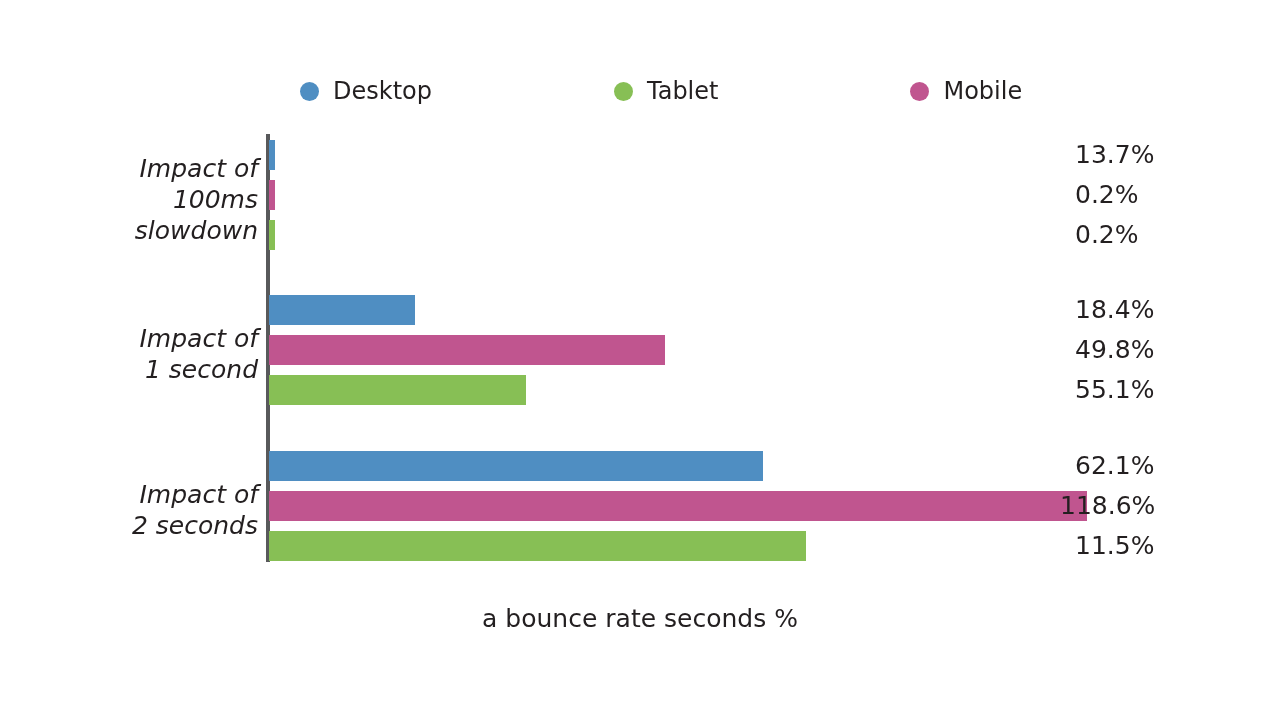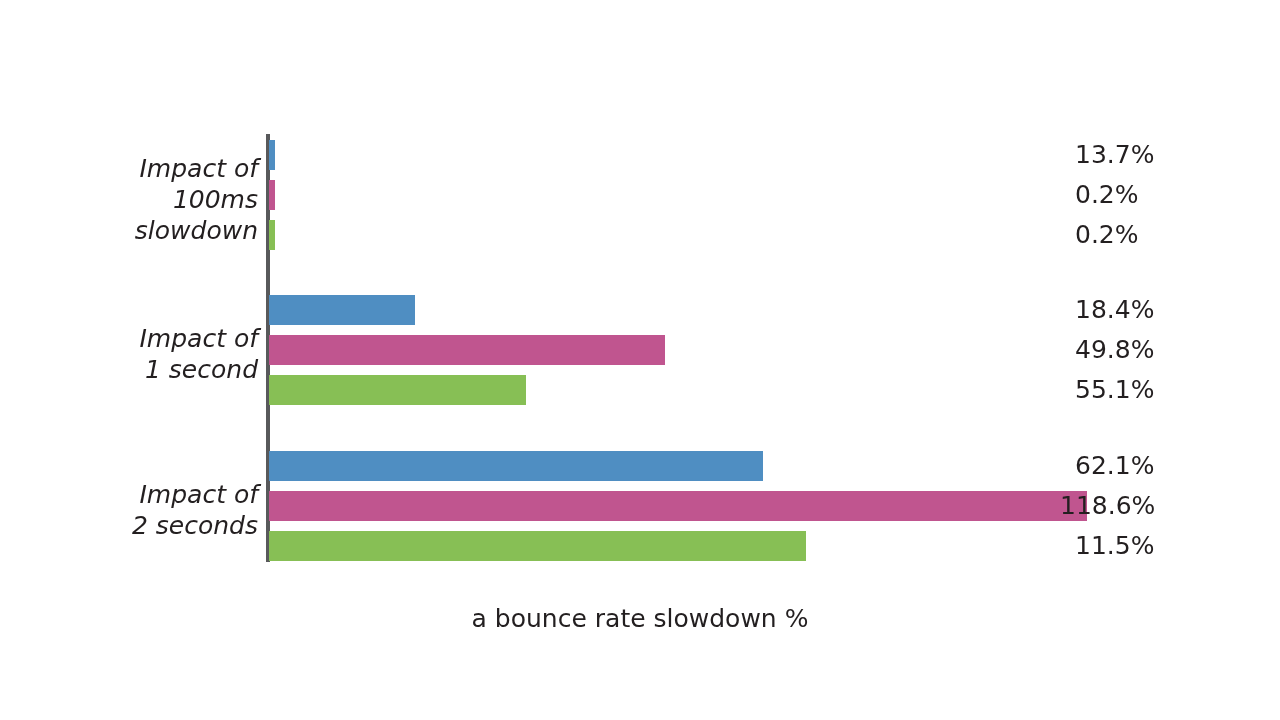--- a/index.html
+++ b/index.html
@@ -128,20 +128,34 @@
     text-align: center;
     font-size: 25px;
     color: #231f20;
   }
 </style>
 </head>
 <body>
 
 <div id="chart-root">
 
+  <div class="legend">
+    <div class="legend-item desktop">
+      <span class="legend-dot" style="background: rgb(79, 142, 194);"></span>
+      <span class="legend-label">Desktop</span>
+    </div>
+    <div class="legend-item tablet">
+      <span class="legend-dot" style="background: rgb(135, 191, 85);"></span>
+      <span class="legend-label">Tablet</span>
+    </div>
+    <div class="legend-item mobile">
+      <span class="legend-dot" style="background: rgb(192, 85, 143);"></span>
+      <span class="legend-label">Mobile</span>
+    </div>
+  </div>
 
   <div class="axis-line"></div>
 
   <div class="groups">
 
     <div class="group g0">
       <div class="cat-label">Impact of
 100ms
 slowdown</div>
       <div class="bar-row r0">
@@ -187,15 +201,15 @@
       <div class="bar-row r2">
         <span class="bar" style="background: rgb(135, 191, 85); width: 537.42px;"></span>
       </div>
       <div class="value-label r0">62.1%</div>
       <div class="value-label r1 wide">118.6%</div>
       <div class="value-label r2">11.5%</div>
     </div>
 
   </div>
 
-  <div class="x-title">a bounce rate slowdown %</div>
+  <div class="x-title">a bounce rate seconds %</div>
 
 </div>
 
 </body></html>

